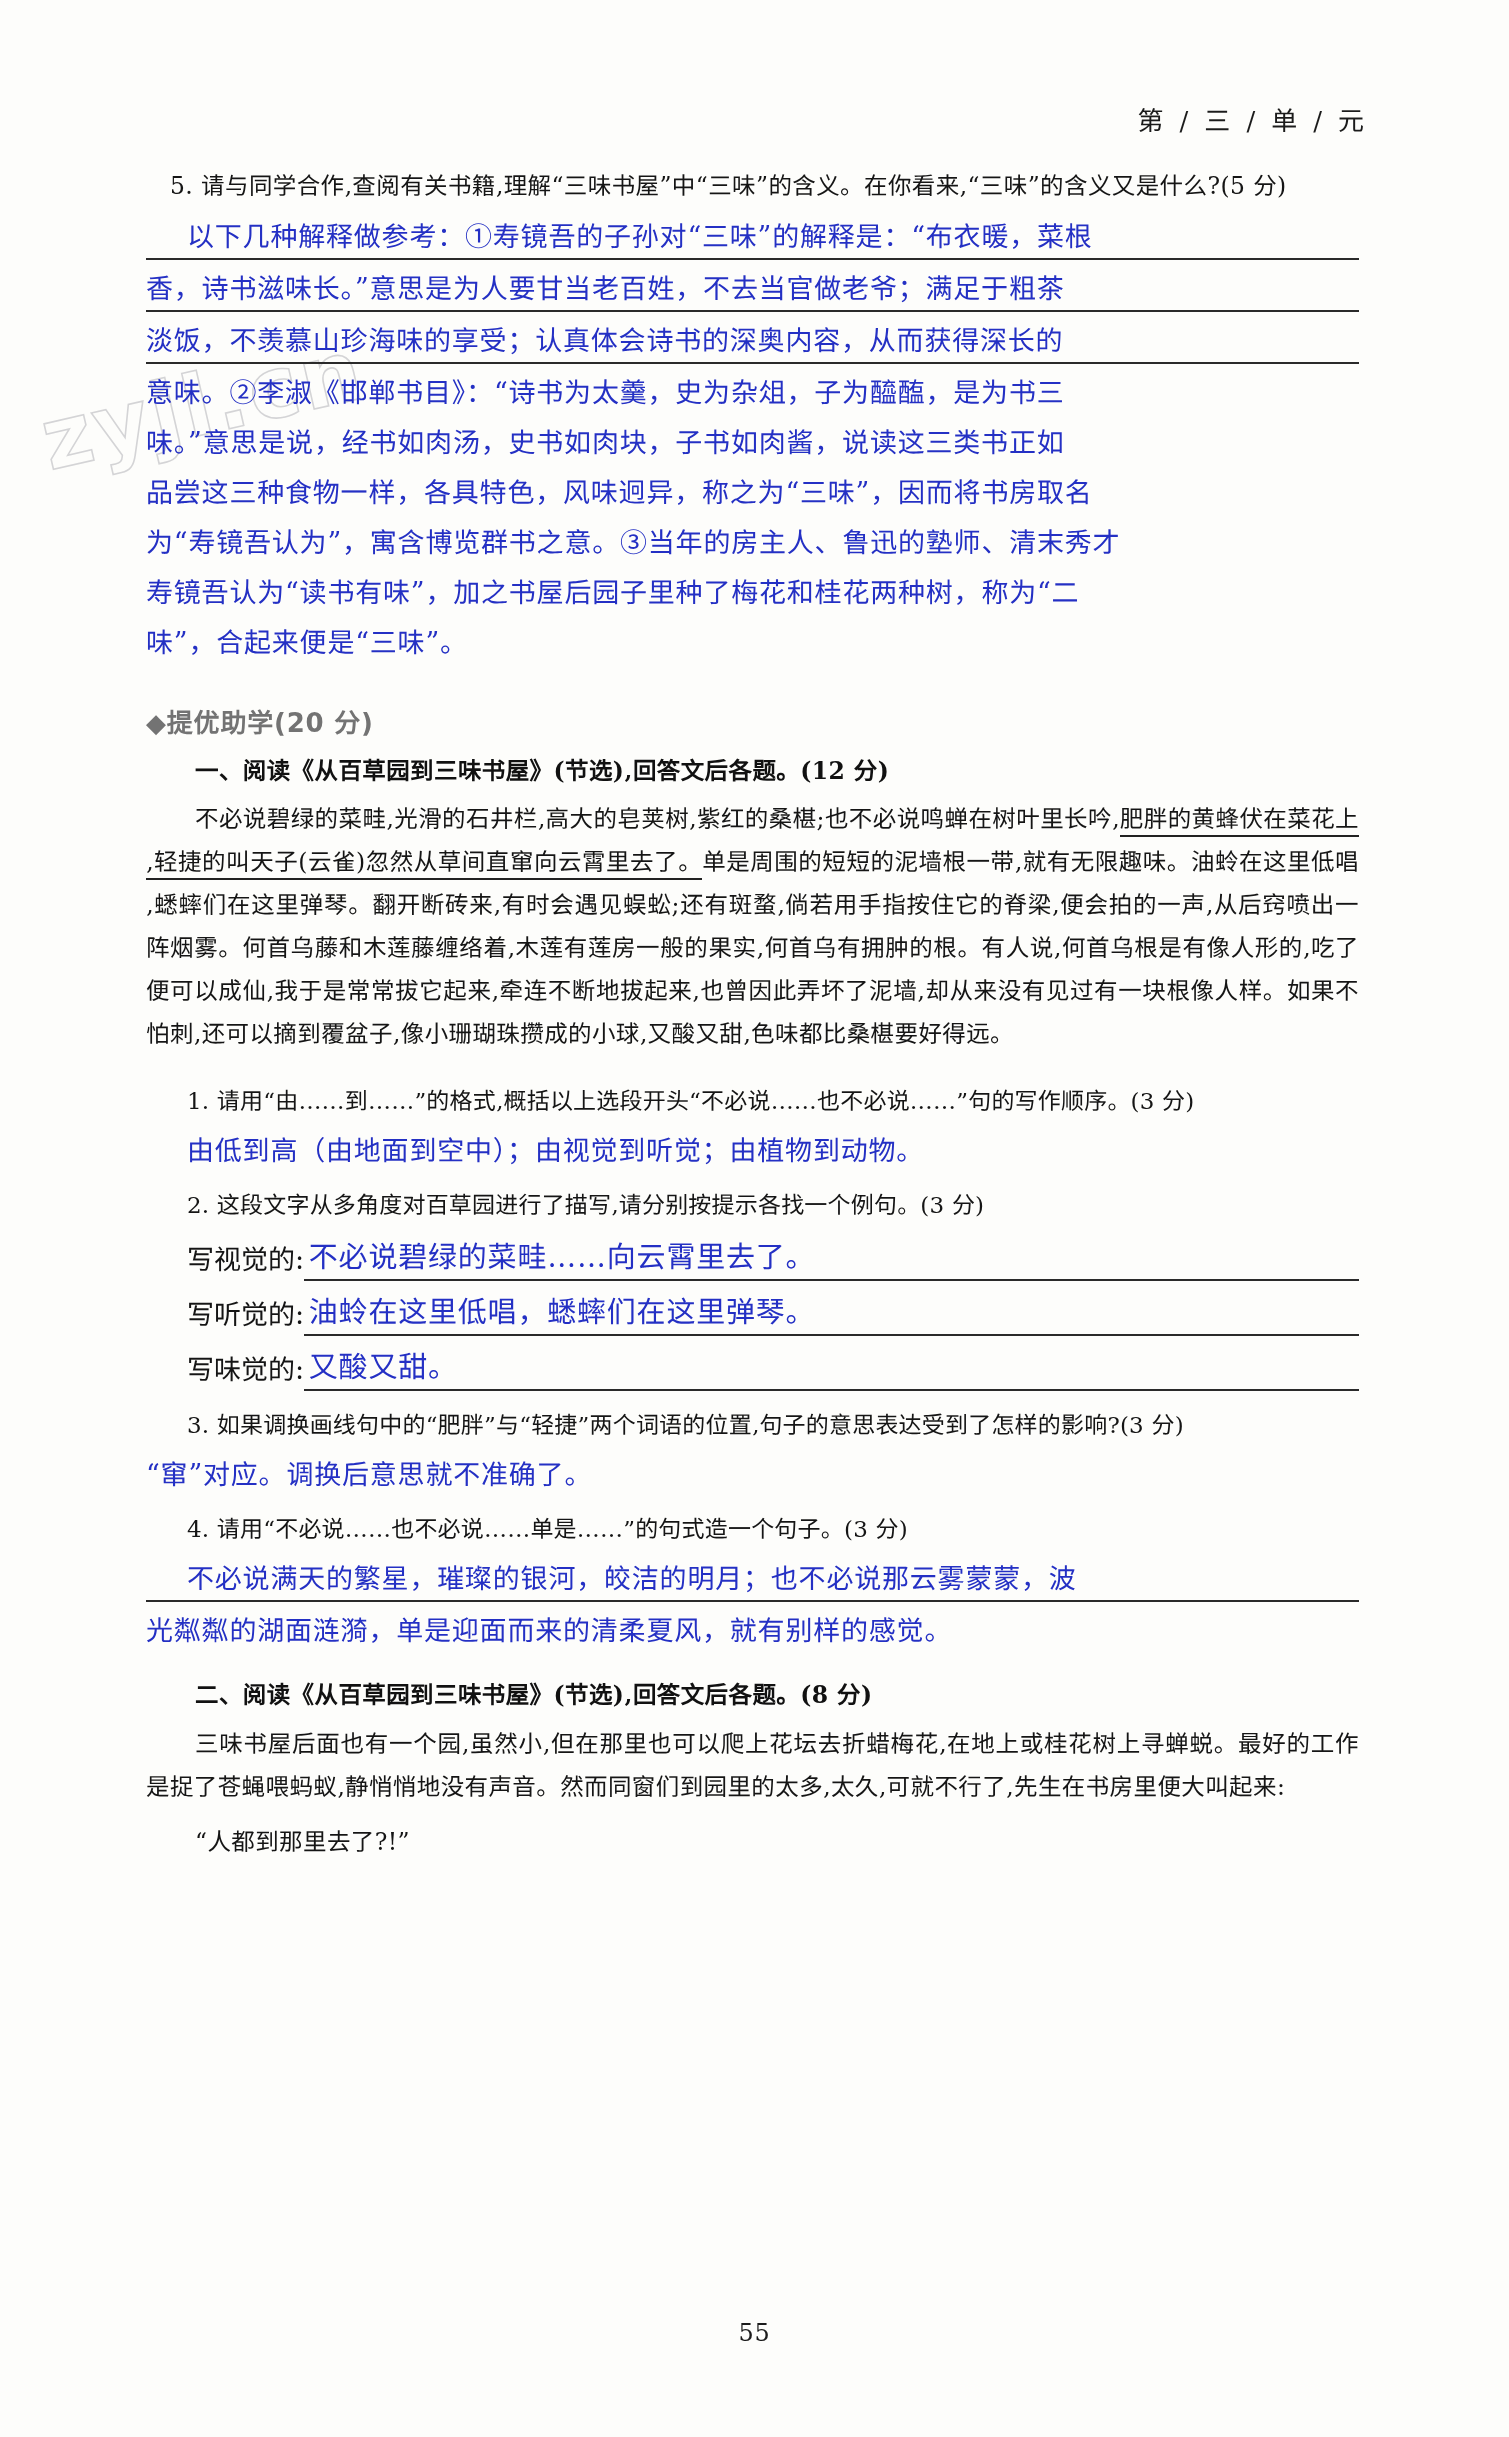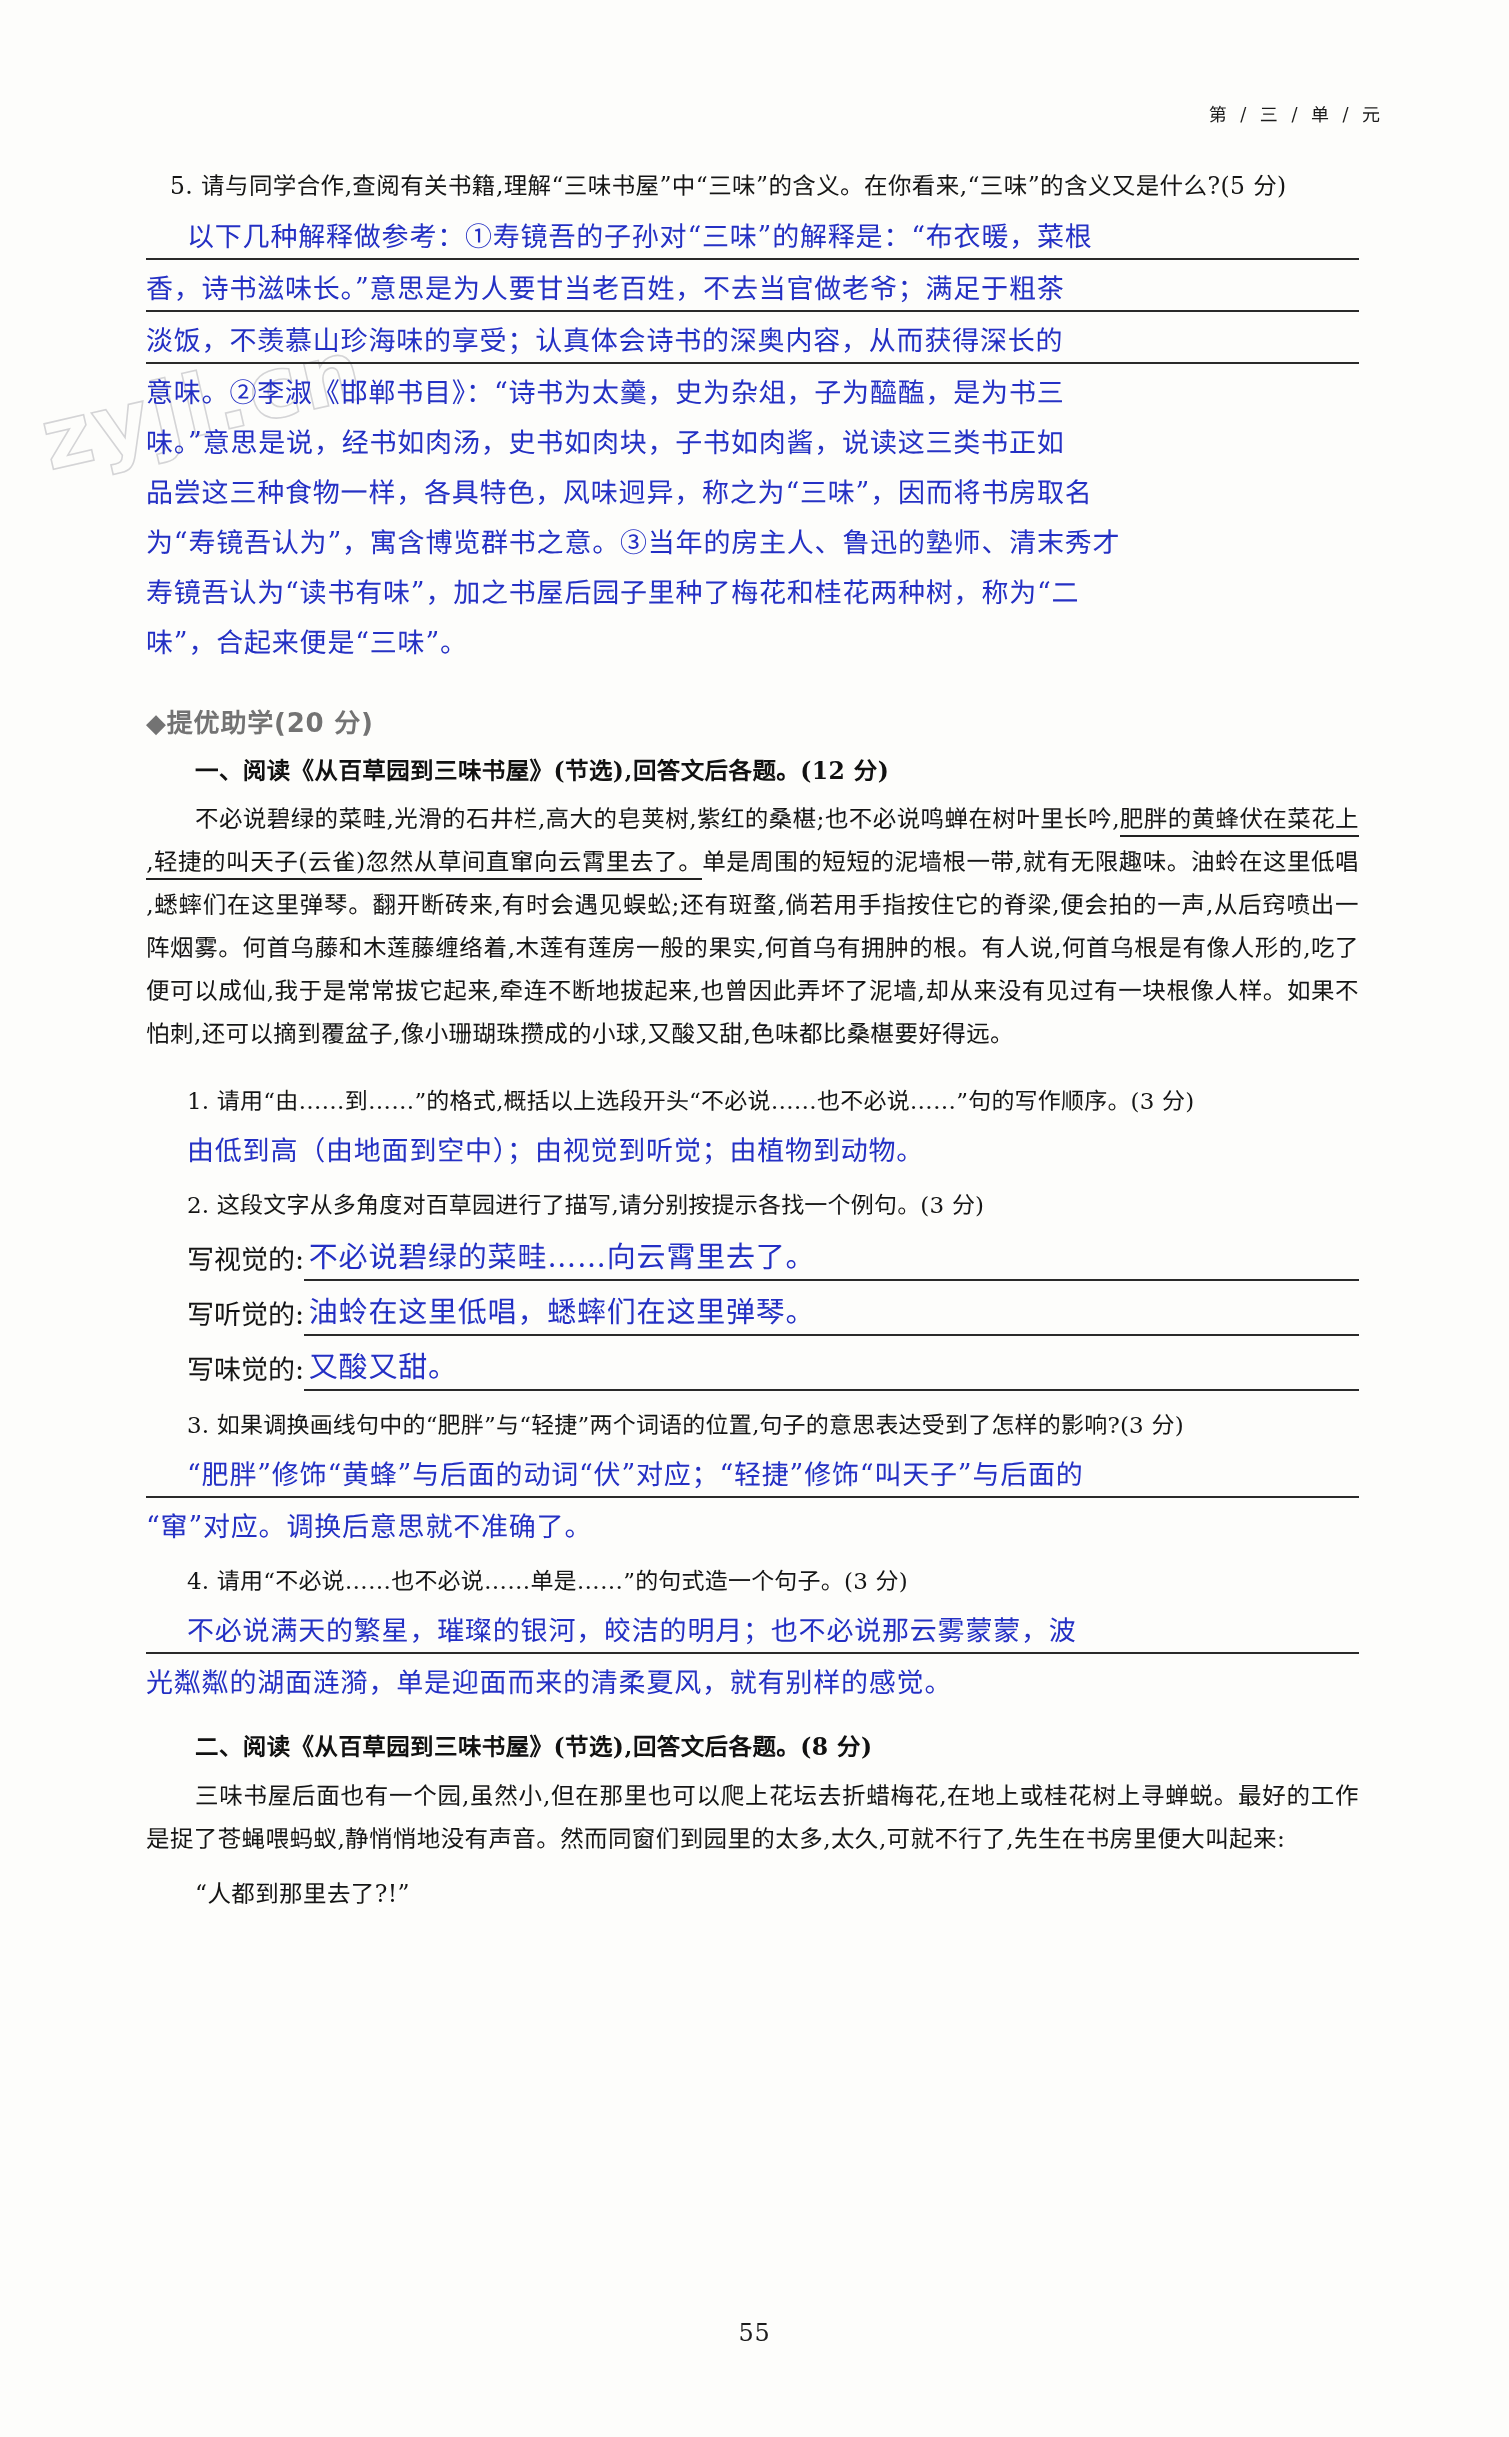--- a/index.html
+++ b/index.html
@@ -34,24 +34,24 @@
     transform: rotate(-13deg);
     transform-origin: left center;
     pointer-events: none;
     user-select: none;
     white-space: nowrap;
   }
 
   
   .running-head {
     position: absolute;
-    right: 125px;
+    right: 141px;
     top: 100px;
     font-family: "DejaVu Serif", "Liberation Serif", serif;
-    font-size: 18px;
+    font-size: 26px;
     color: #1b1b1b;
     letter-spacing: 3.9px;
     white-space: nowrap;
   }
 
   
   .content {
     position: absolute;
     left: 146px;
     top: 165px;
@@ -263,23 +263,20 @@
       <span class="lbl">写味觉的:</span>
       <span class="fill">
           <span class="ans-text">又酸又甜。</span>
         </span>
     </div>
 
     <div class="spacer-sm"></div>
 
     <p class="q-stem">3. 如果调换画线句中的“肥胖”与“轻捷”两个词语的位置‚句子的意思表达受到了怎样的影响?(3 分)</p>
     <div class="ans-block">
-      <div class="ans-line ans-indent">
-          <span class="ans-text">“肥胖”修饰“黄蜂”与后面的动词“伏”对应；“轻捷”修饰“叫天子”与后面的</span>
-        </div>
       <div class="ans-line">
           <span class="ans-text">“窜”对应。调换后意思就不准确了。</span>
         </div>
     </div>
 
     <div class="spacer-sm"></div>
 
     <p class="q-stem">4. 请用“不必说……也不必说……单是……”的句式造一个句子。(3 分)</p>
     <div class="ans-block">
       <div class="ans-line ans-indent">

